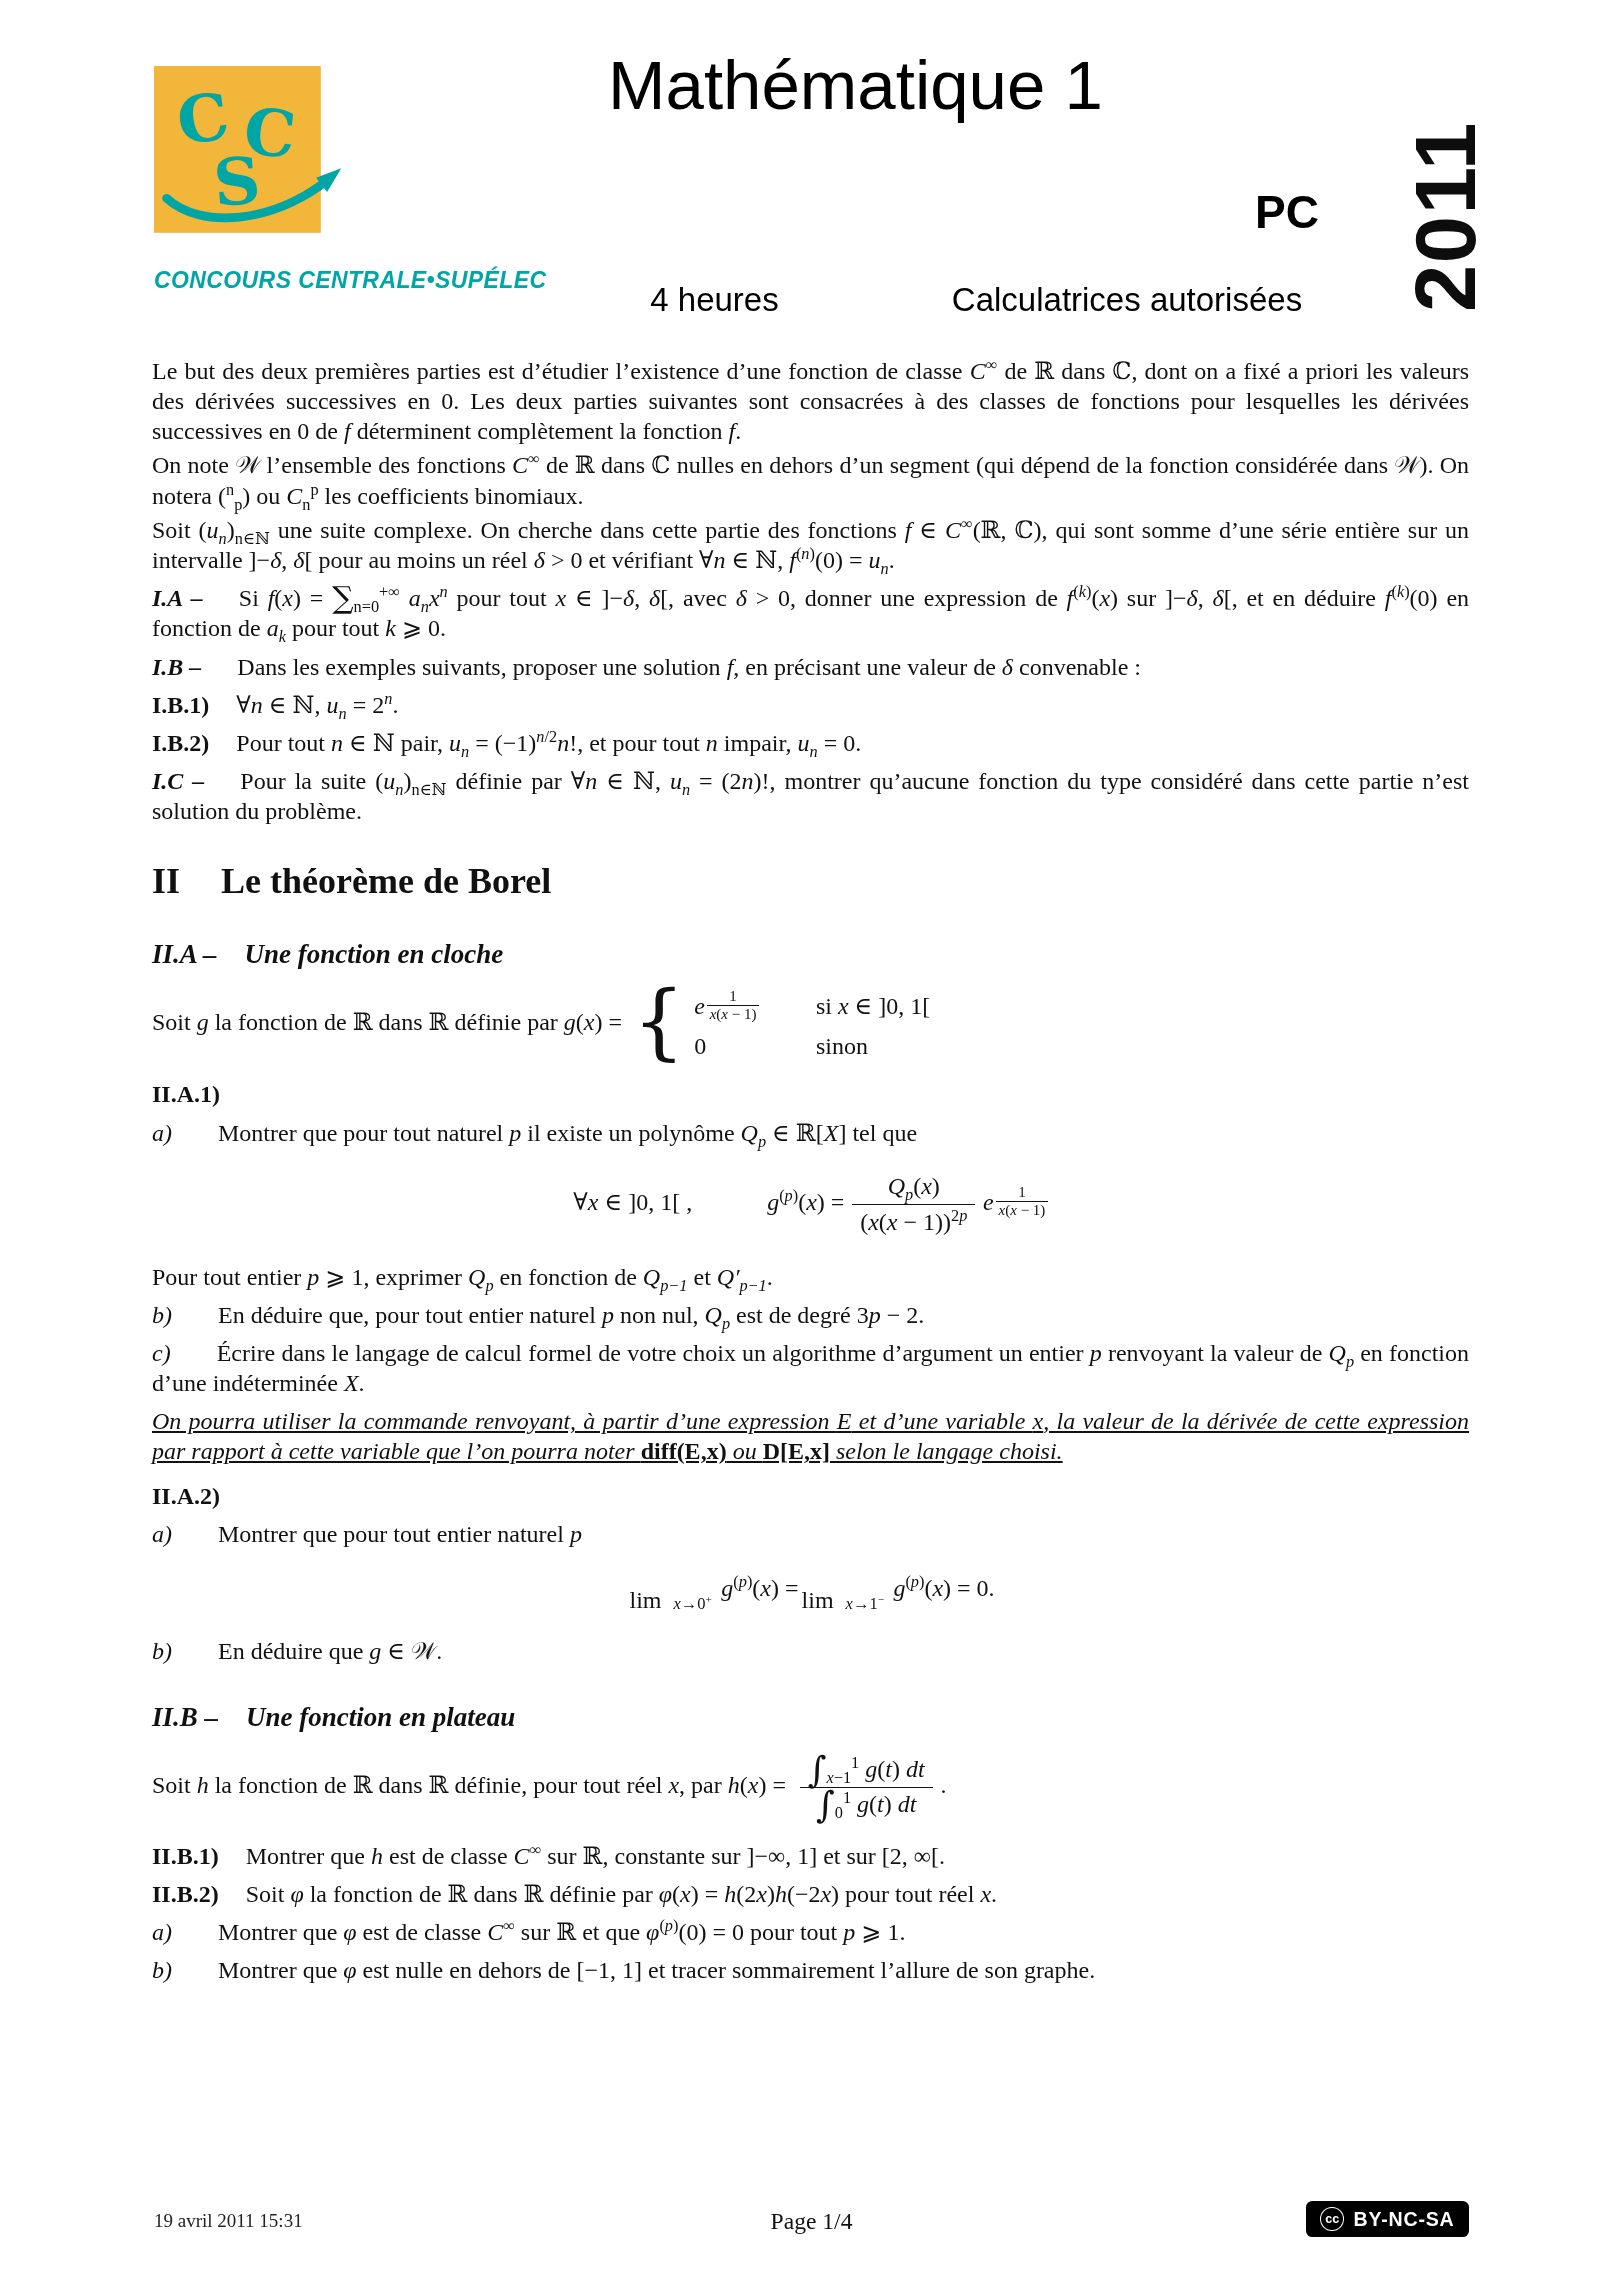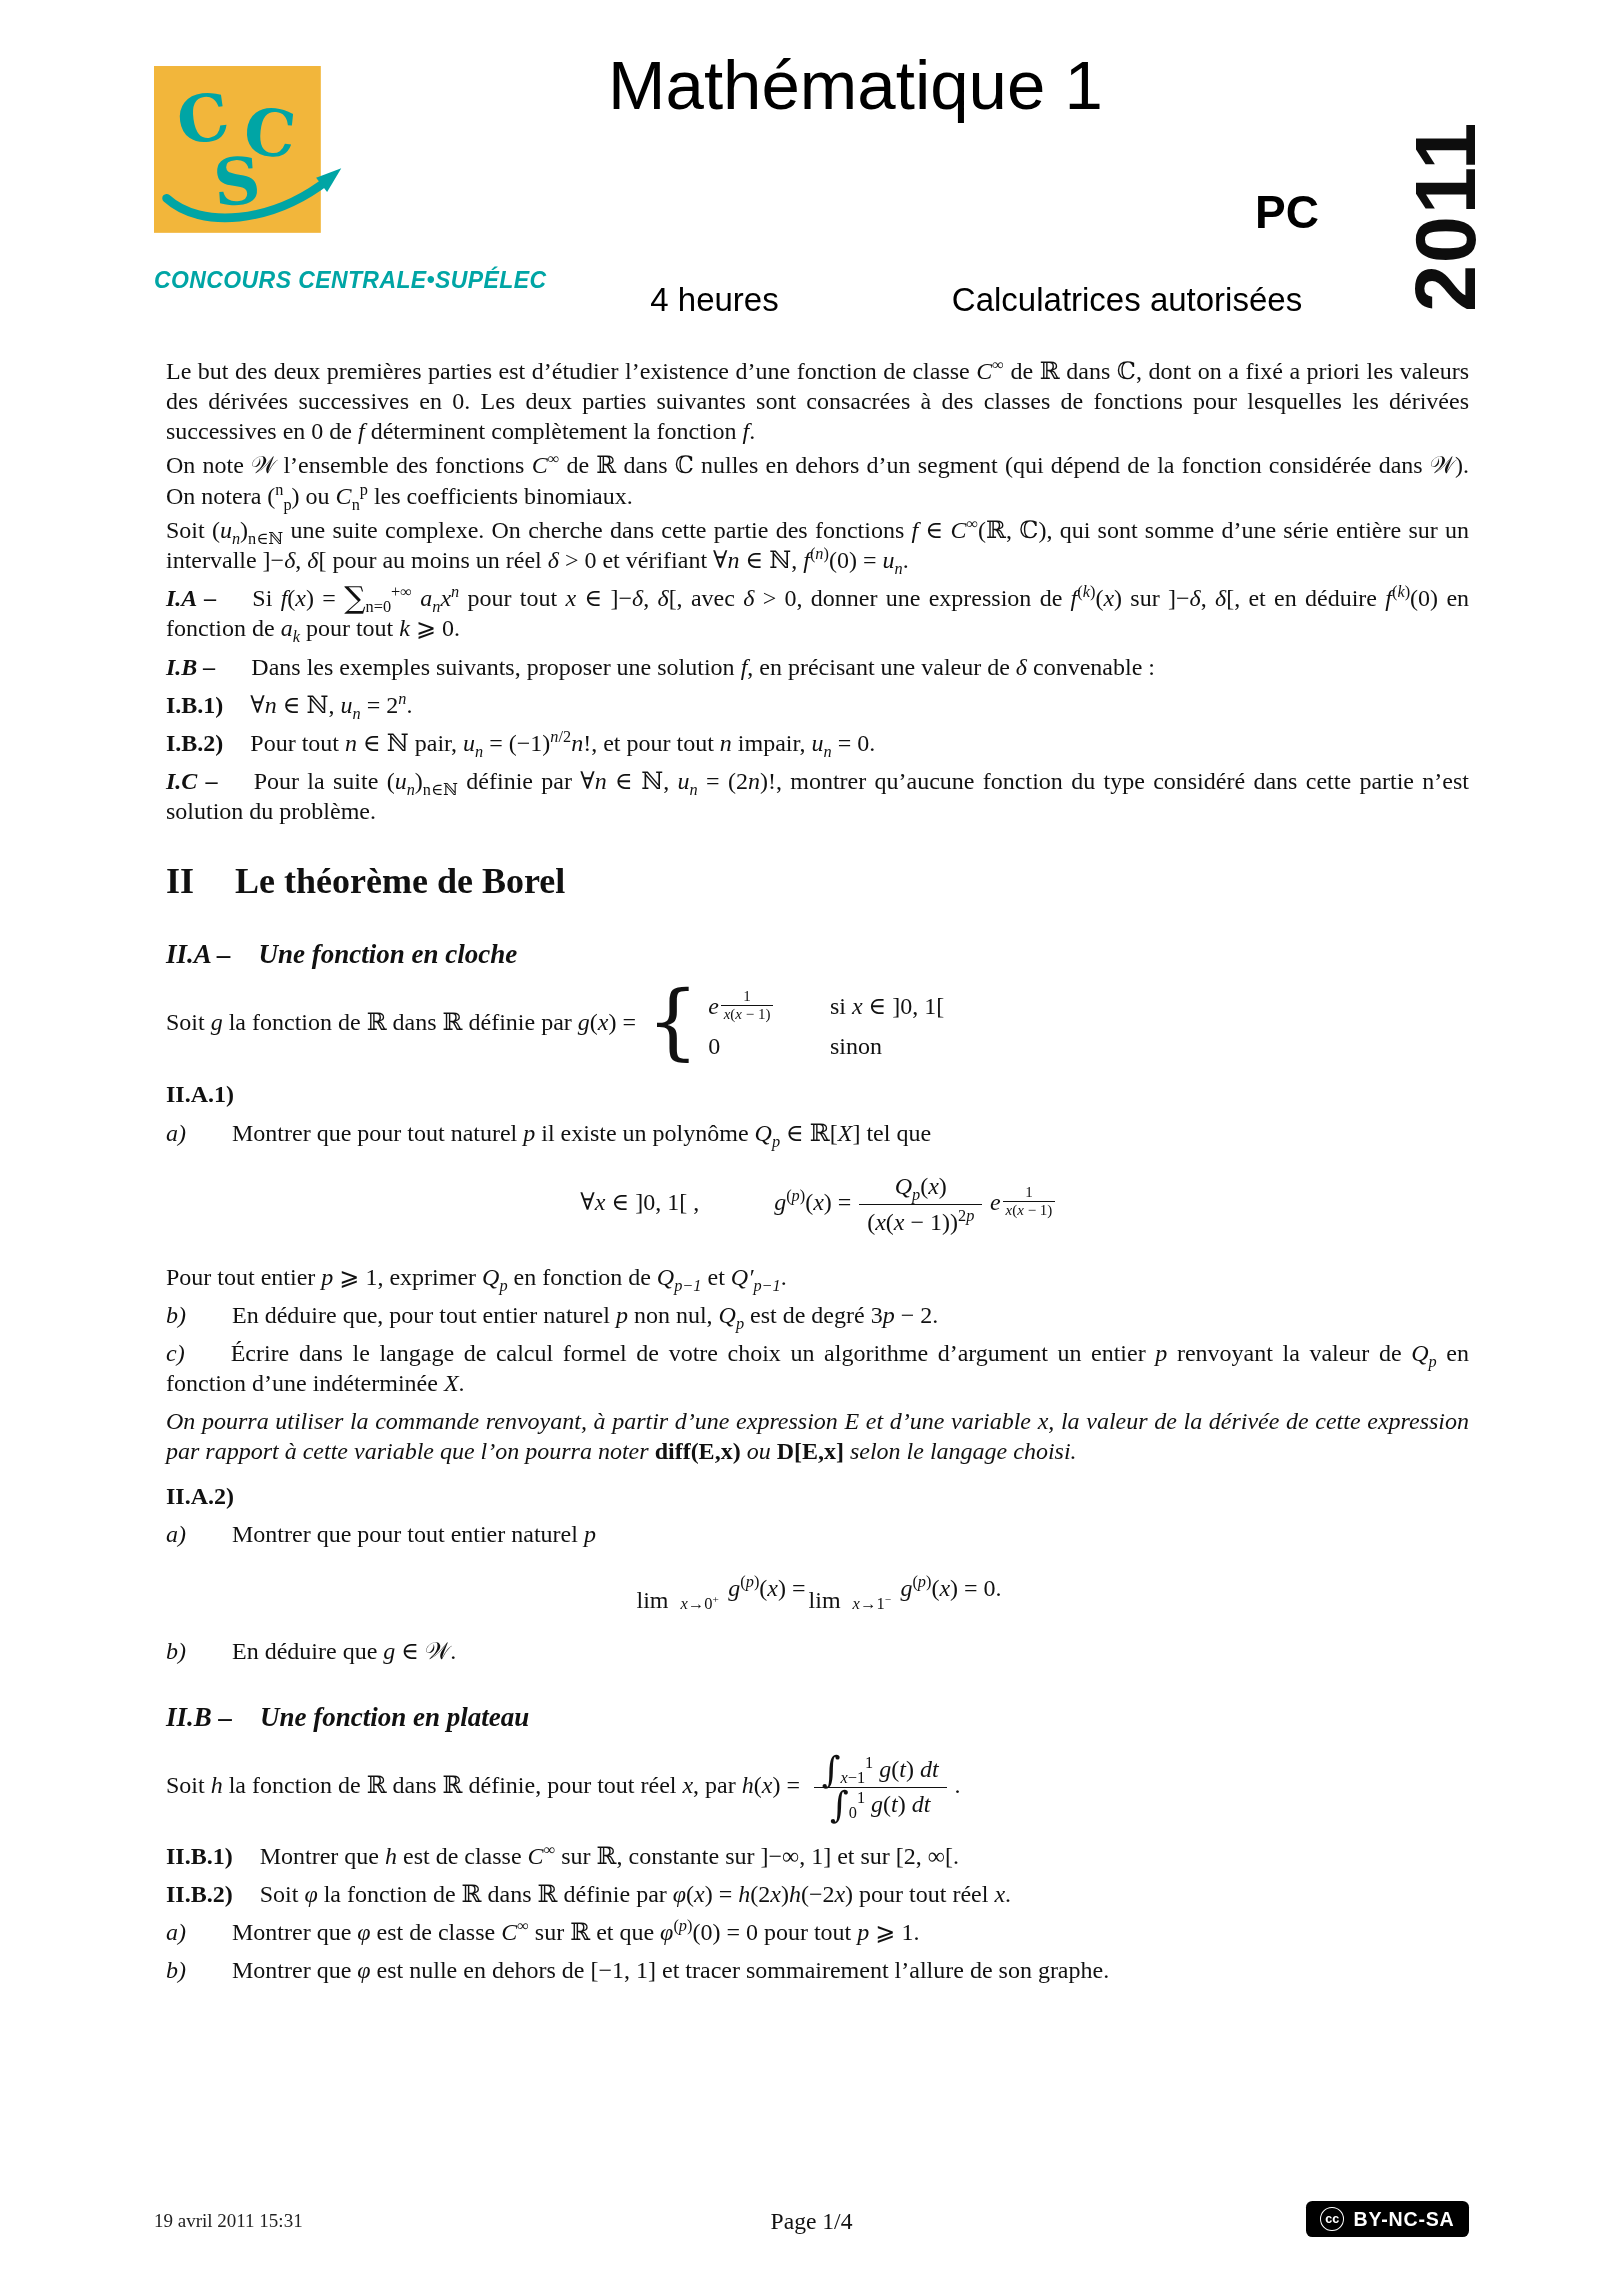--- a/index.html
+++ b/index.html
@@ -47,35 +47,35 @@
     font-family:"Liberation Sans",sans-serif;font-size:33px;color:#000;
   }
   .year{
     position:absolute;right:135px;top:61px;height:251px;
     writing-mode:vertical-rl;transform:rotate(180deg);
     font-family:"Liberation Sans",sans-serif;font-weight:bold;font-size:85px;
     letter-spacing:1.6px;color:#0d0d0d;line-height:1;
   }
 
   
-  main{position:absolute;left:166px;right:154px;top:352px;}
+  main{position:absolute;left:152px;right:154px;top:352px;}
   .p{text-align:justify;line-height:1.26;margin:3.9px 0;}
   .q{text-align:justify;line-height:1.26;margin:7.9px 0;}
   .ql{font-weight:bold;margin-right:36px;}
   .ql.it{font-style:italic;}
   .ql.num{margin-right:27px;}
   .ql.abc{font-weight:normal;font-style:italic;margin-right:46px;}
   .qlab-line{font-weight:bold;margin:14px 0 6.3px;line-height:1.26;}
 
   h2.sec{font-size:36px;font-weight:bold;margin:35px 0 12.6px;line-height:1.15;}
   h2.sec .num{margin-right:41px;}
   h3.sub{font-size:27px;font-weight:bold;font-style:italic;margin:35px 0 11px;line-height:1.2;}
   h3.sub .lab{margin-right:28px;}
 
-  .rem{font-style:italic;}
+  .rem{font-style:italic;text-decoration:underline;}
   .rem b{font-style:normal;font-weight:bold;}
 
   .disp{text-align:center;margin:23.6px 0;line-height:1.26;}
   .eqgap{display:inline-block;width:75px;}
 
   .frac{display:inline-flex;flex-direction:column;text-align:center;vertical-align:middle;margin:0 7.9px;line-height:1.3;}
   .frac .num{padding:0 7.9px 1.6px;}
   .frac .den{border-top:1.6px solid var(--ink);padding:1.6px 7.9px 0;}
 
   .mi{font-style:italic;}

